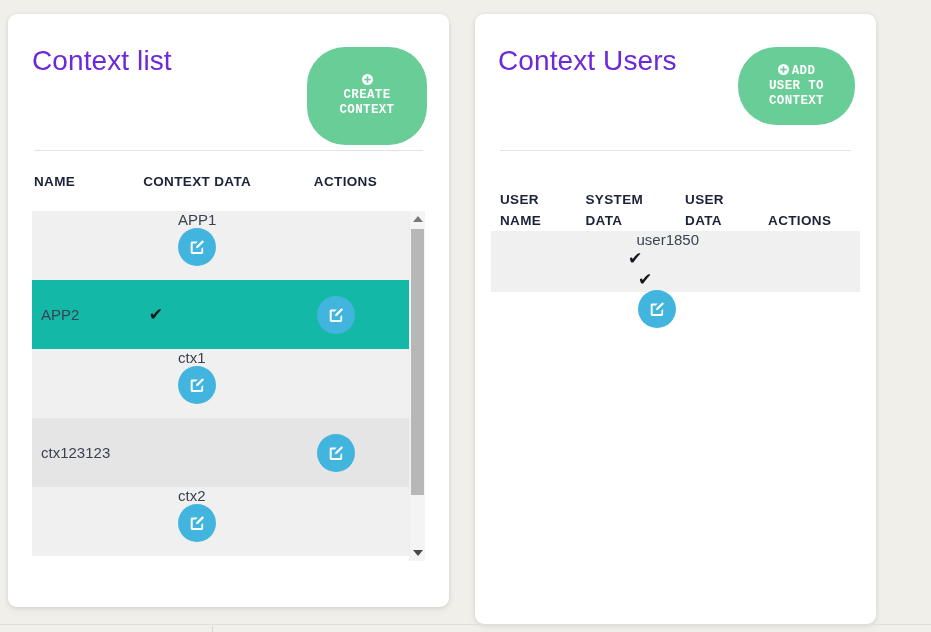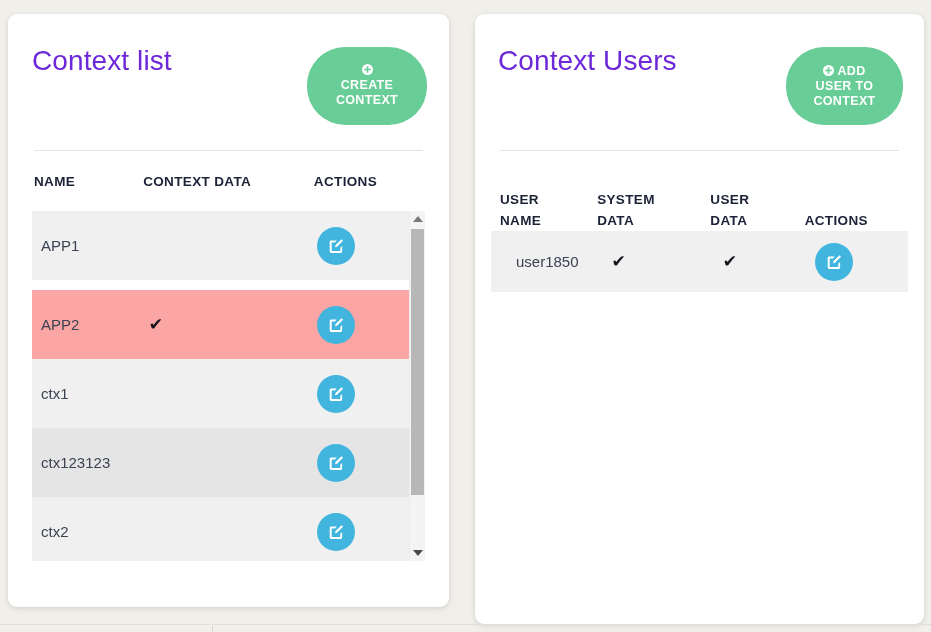--- a/index.html
+++ b/index.html
@@ -31,21 +31,21 @@
     box-shadow: 0 1px 4px rgba(0,0,0,0.10), 0 3px 10px rgba(0,0,0,0.045);
     box-sizing: border-box;
     position: relative;
   }
   .card.left {
     width: 441px;
     height: 593px;
     padding: 0 17px;
   }
   .card.right {
-    width: 449px;
+    width: 401px;
     height: 610px;
     padding: 0 16px;
   }
 
   
   .card-head {
     height: 136px;
     display: flex;
     align-items: flex-start;
     justify-content: space-between;
@@ -60,37 +60,37 @@
     line-height: 1;
     padding-left: 7px;
     white-space: nowrap;
   }
 
   .green-btn {
     background: #68cd96;
     border: none;
     border-radius: 38px;
     color: #ffffff;
-    font-family: Liberation Sans, sans-serif;
+    font-family: Liberation Mono, monospace;
     font-size: 12.5px;
     font-weight: bold;
     letter-spacing: .35px;
     line-height: 15px;
     text-align: center;
     cursor: pointer;
     padding: 0 10px;
     display: flex;
     flex-direction: column;
     align-items: center;
     justify-content: center;
     text-transform: uppercase;
   }
   .green-btn.create {
     width: 120px;
-    height: 78px;
+    height: 98px;
     margin-right: 5px;
   }
   .green-btn.adduser {
     width: 117px;
     height: 78px;
     margin-right: 5px;
   }
   .btn-lines { display: block; }
   .btn-line { display: block; white-space: nowrap; }
 
@@ -147,23 +147,23 @@
     margin: 0 7px 0 7px;
   }
 
   .row {
     display: flex;
     align-items: center;
     height: 69px;
     box-sizing: border-box;
     padding-left: 9px;
   }
-  .row.shade     { background: #f0f0f0; }
+  .row.shade     { background: #f0f0f0; flex-direction: column; }
   .row.plain     { background: #e5e5e5; }
-  .row.selected  { background: #fca5a5; margin-top: 10px; }
+  .row.selected  { background: #14b8a6; }
 
   .cell {
     font-size: 15px;
     color: #3b4252;
     font-weight: 400;
     display: flex;
     align-items: center;
   }
   .cell.check {
     font-size: 17px;

